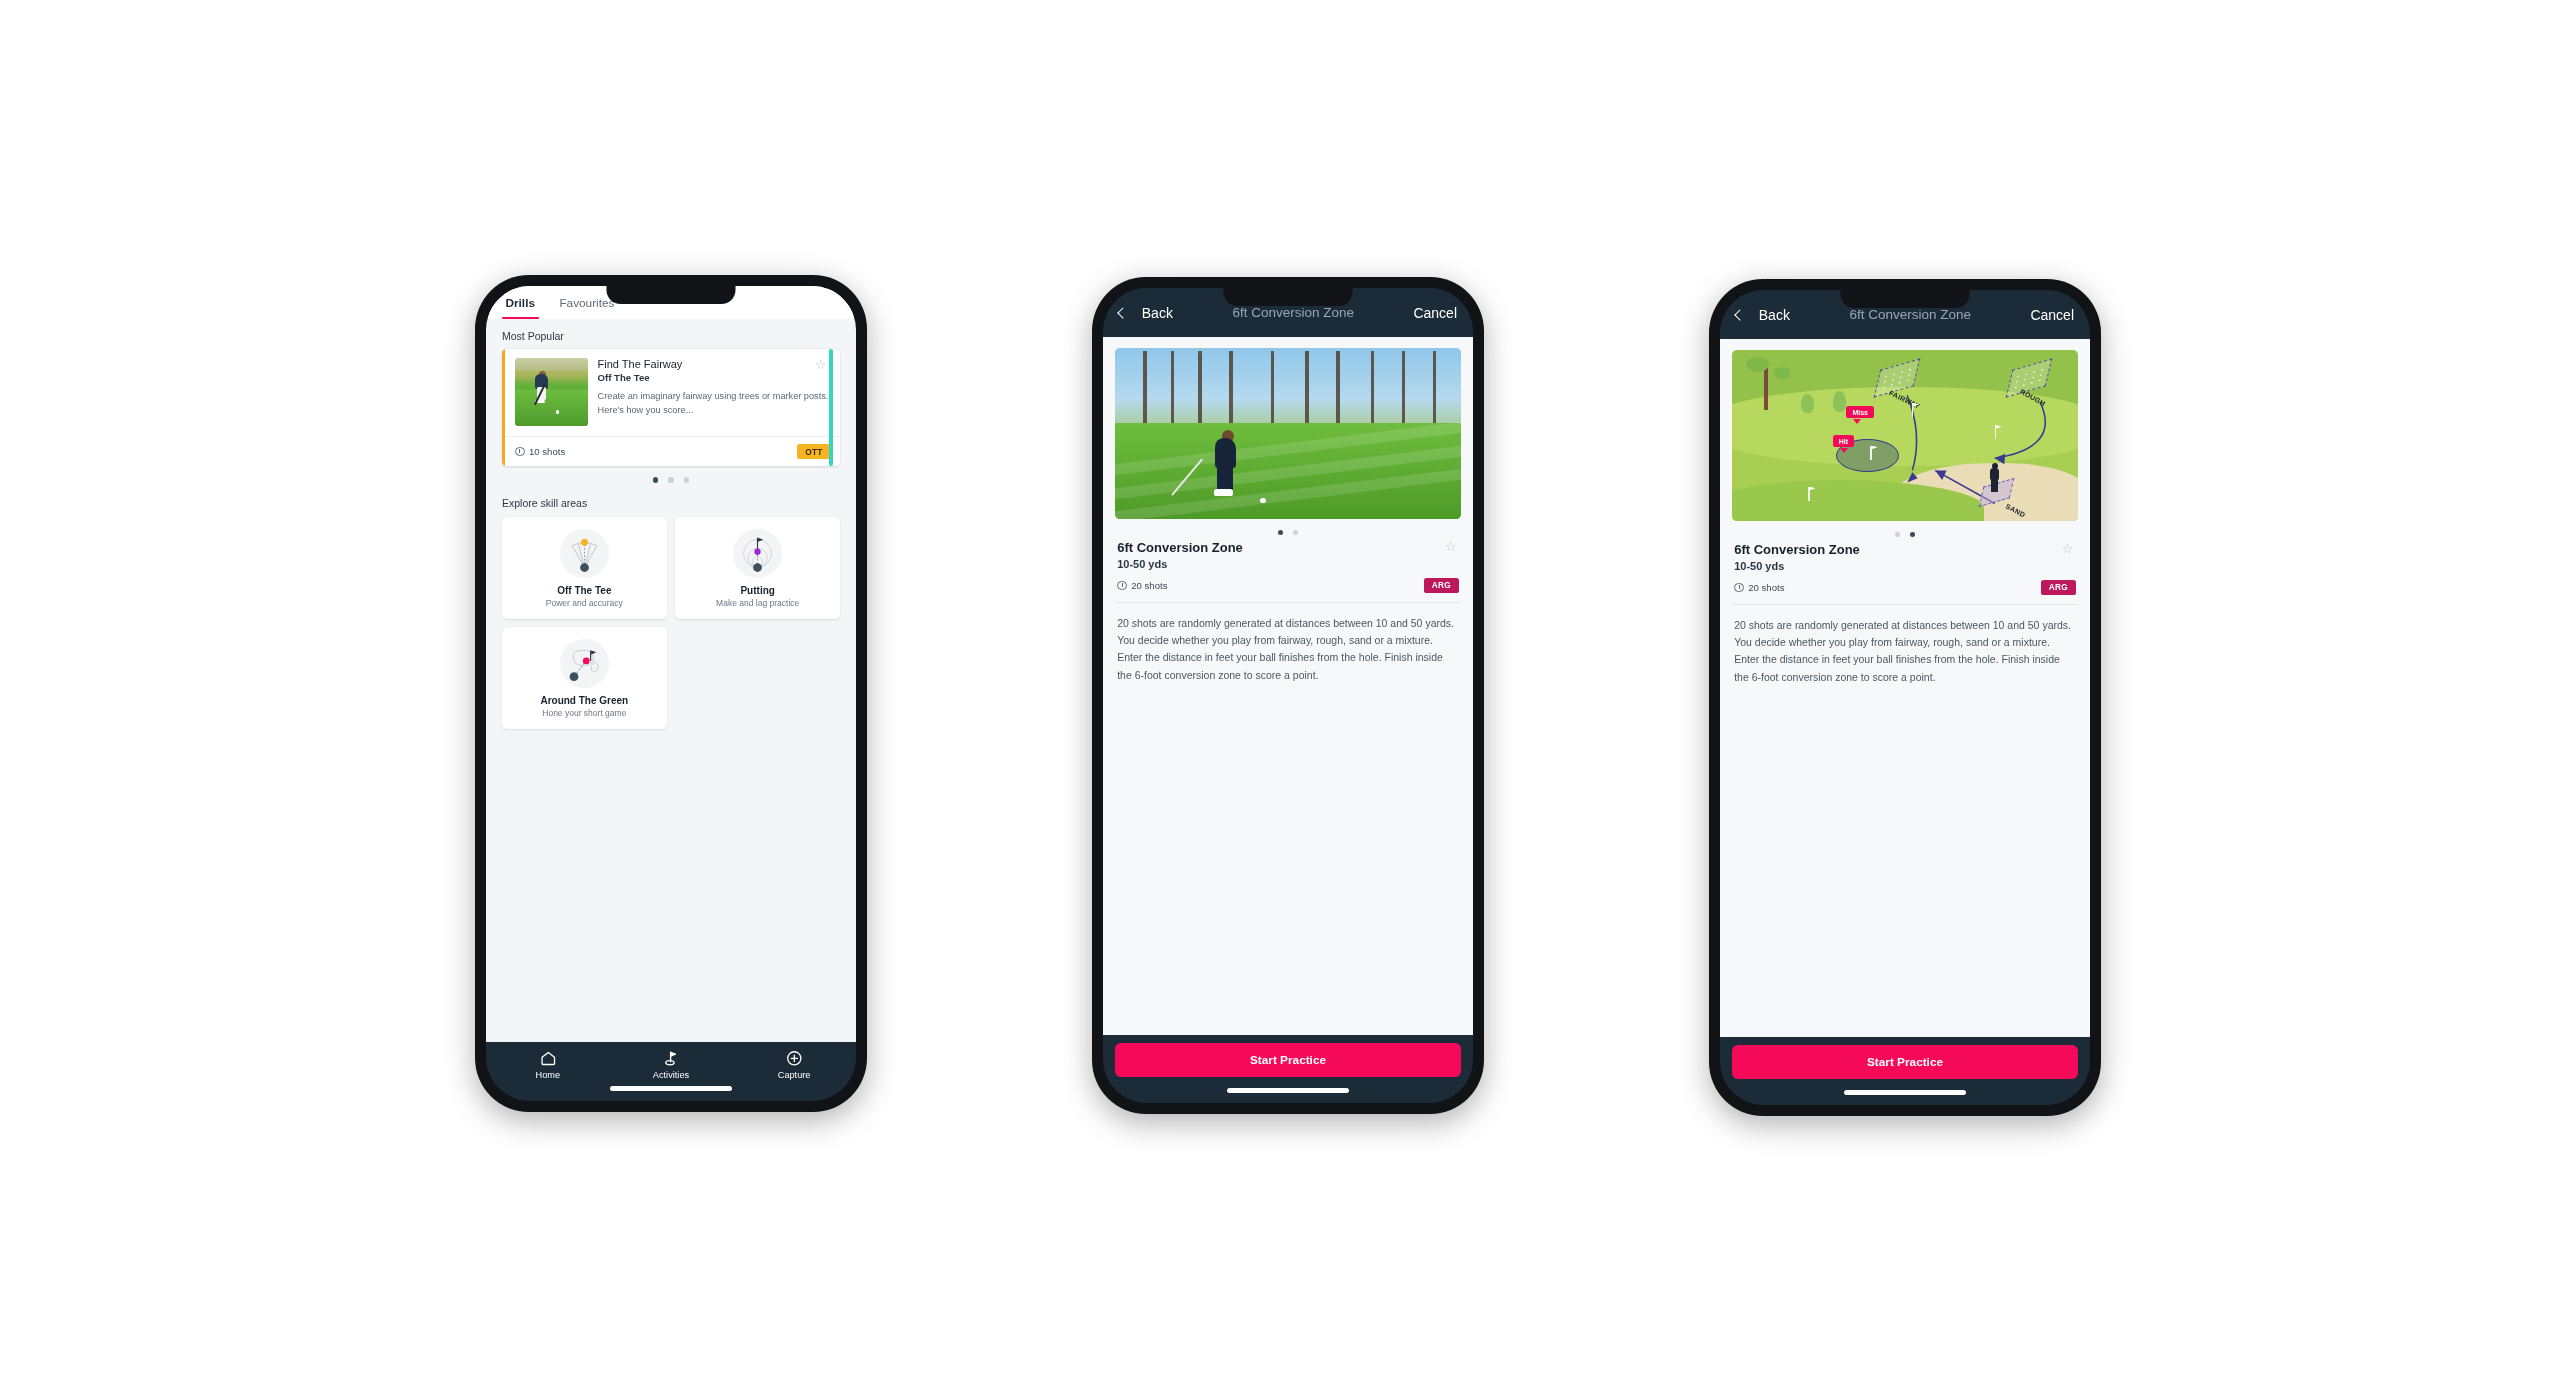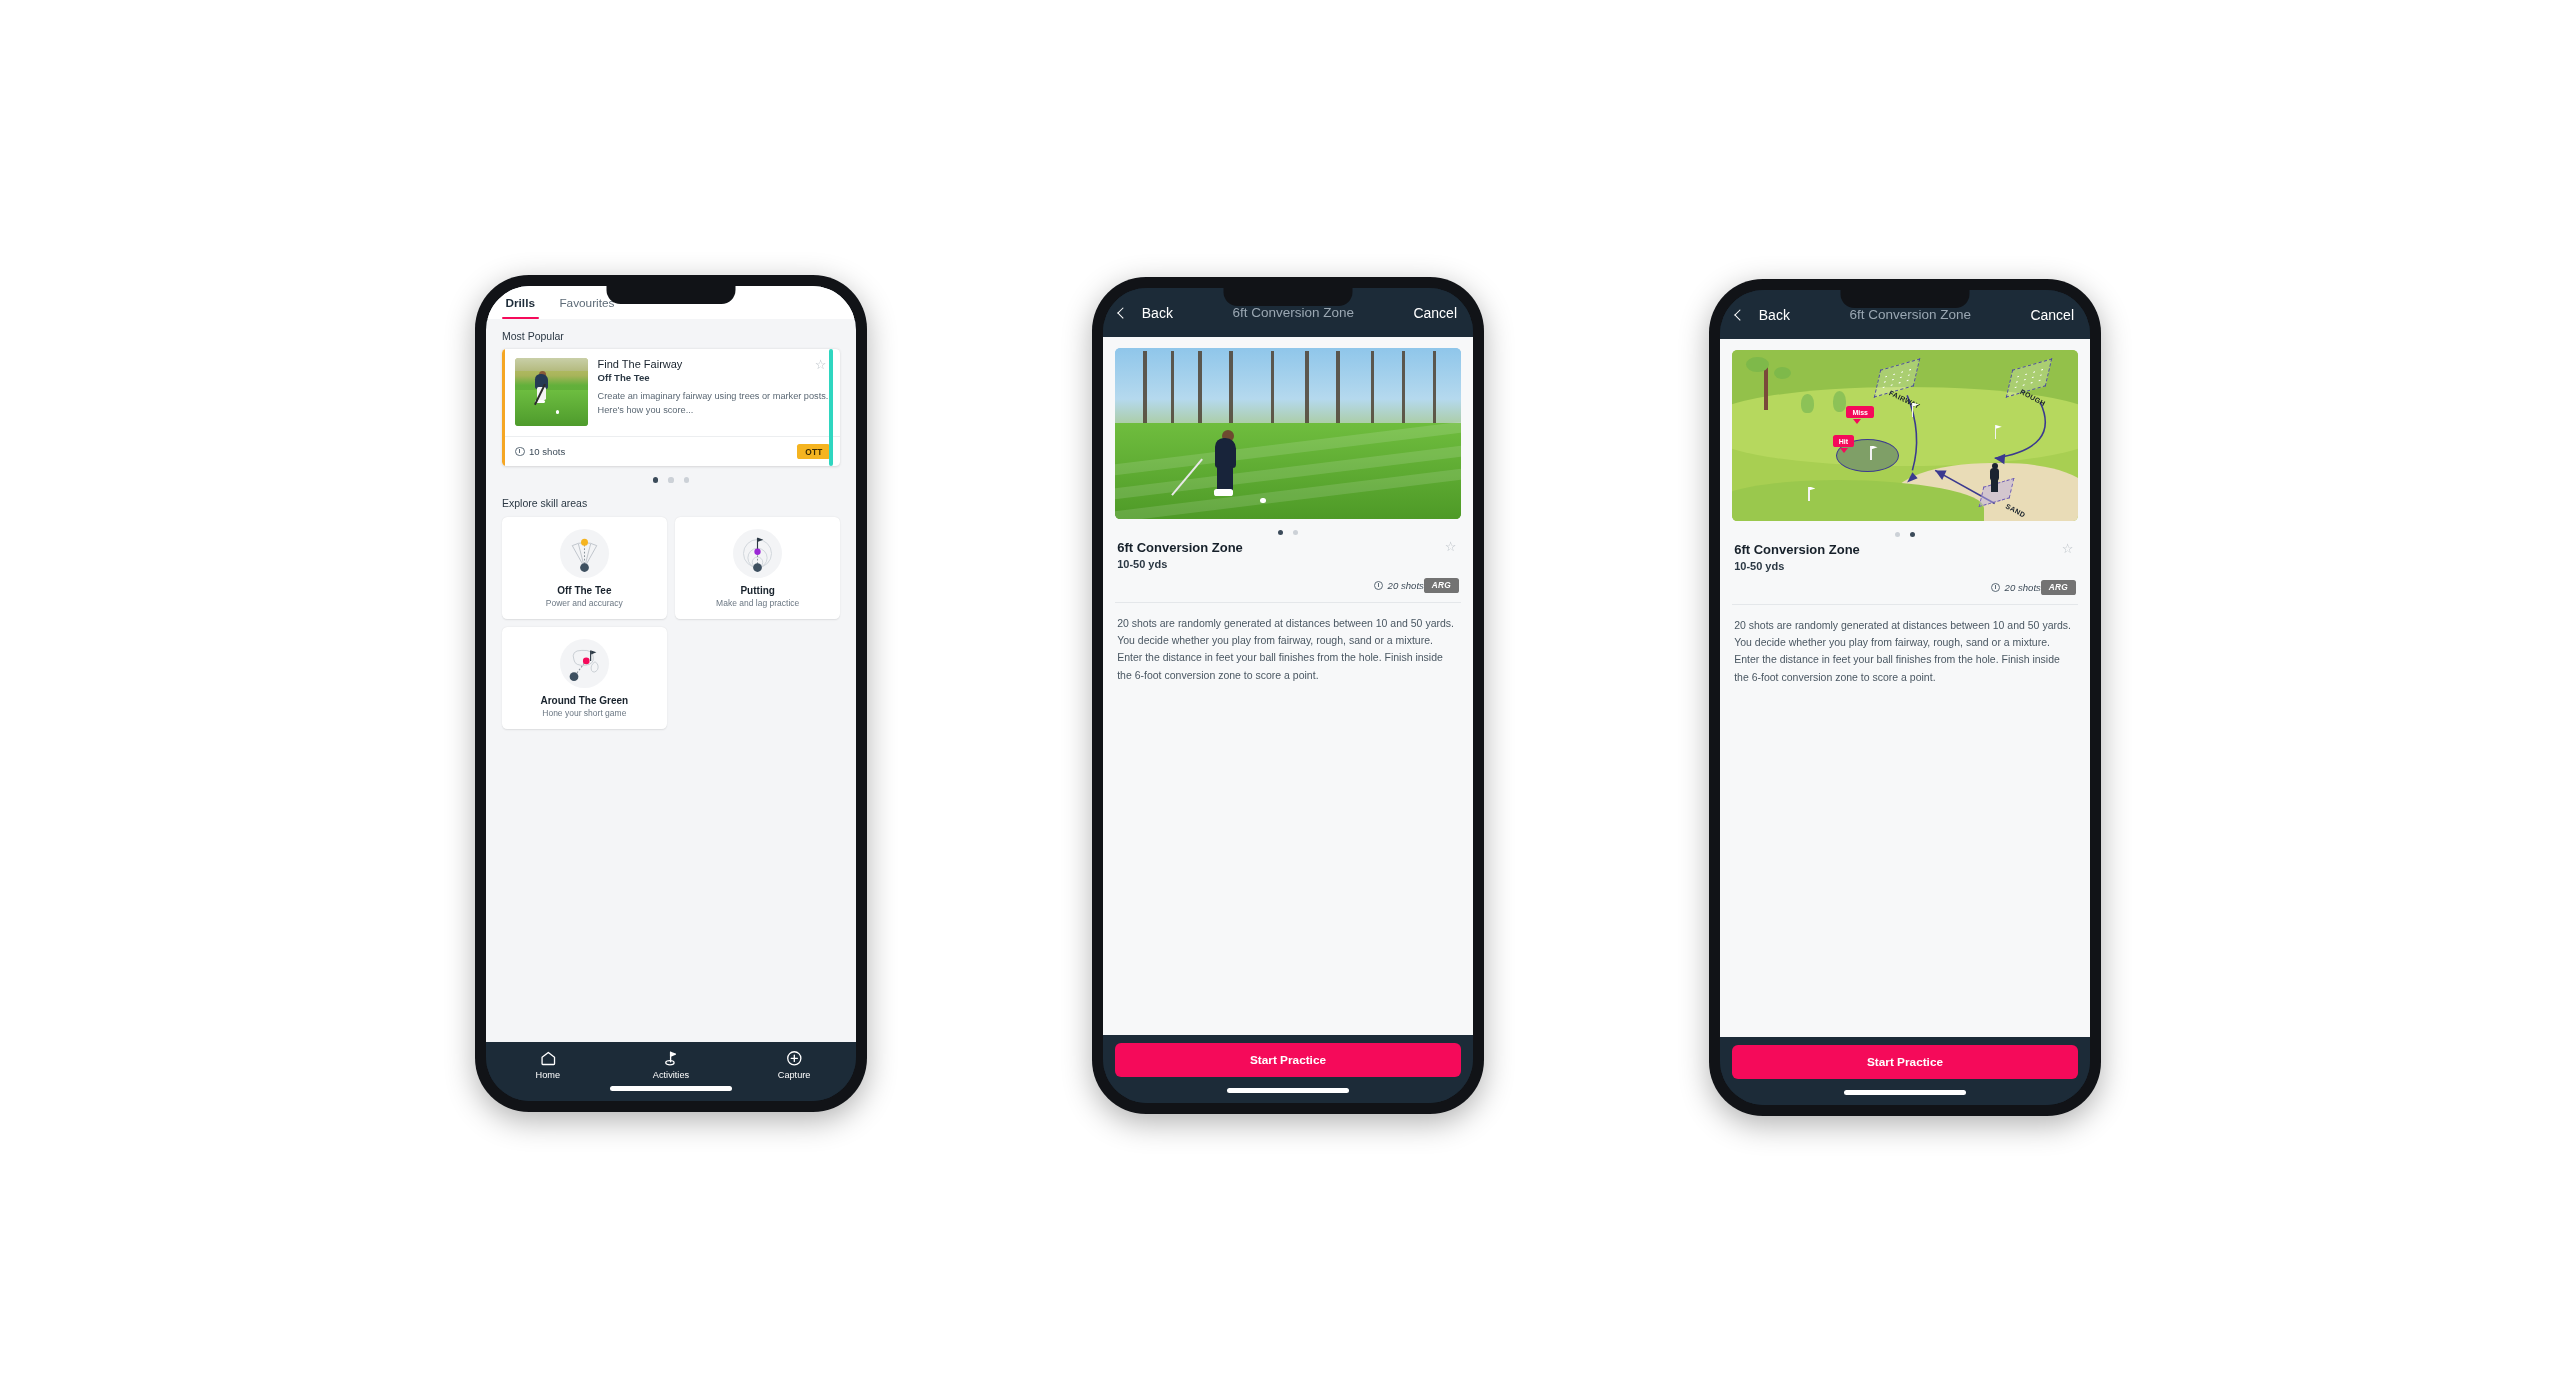--- a/index.html
+++ b/index.html
@@ -132,21 +132,21 @@
   .card-foot {
     border-top: 0.9px solid #eceef0;
     display: flex; align-items: center; justify-content: space-between;
     padding: 7px 9.6px 7px 13px;
   }
   .shots { display: flex; align-items: center; gap: 4.4px; font-size: 9.6px; color: #3e4c59; }
   .clock { width: 9.6px; height: 9.6px; border: 1.2px solid #5d6b77; border-radius: 50%; position: relative; }
   .clock::after { content: ""; position: absolute; left: 3.5px; top: 1.7px; width: 1px; height: 3.5px; background: #5d6b77; }
   .badge { font-size: 8.3px; font-weight: 700; color: #fff; padding: 2.6px 7.8px; border-radius: 2.6px; letter-spacing: 0.3px; }
   .badge.ott { background: #f5b420; color: #3a2a00; }
-  .badge.arg { background: #737373; }
+  .badge.arg { background: #be185d; }
 
   .dots { display: flex; justify-content: center; gap: 10.5px; padding: 11.3px 0 3.5px; }
   .dot { width: 5.2px; height: 5.2px; border-radius: 50%; background: #ccd1d7; }
   .dot.on { background: #3b4b5a; }
 
   
   .grid { display: grid; grid-template-columns: 1fr 1fr; gap: 8.7px; padding: 1.7px 15.7px 0; }
   .skill { background: #fff; border-radius: 5.2px; box-shadow: 0 0.9px 1.7px rgba(0,0,0,.10); padding: 11.3px 7px 10.5px; text-align: center; }
   .skill-ico { width: 49px; height: 49px; margin: 0 auto 7px; background: #f3f4f6; border-radius: 50%; position: relative; }
   .skill-name { font-size: 10px; font-weight: 700; color: #18222c; }
@@ -202,21 +202,21 @@
   .pill { position: absolute; background: #f50a5a; color: #fff; font-size: 7px; font-weight: 700; padding: 2.6px 6.1px; border-radius: 2.6px; }
   .pill::after { content: ""; position: absolute; left: 7px; bottom: -5.2px; border-left: 4.4px solid transparent; border-right: 4.4px solid transparent; border-top: 5.2px solid #f50a5a; }
   .golfer3 { position: absolute; width: 14px; height: 30px; }
   .golfer3 .t3 { position: absolute; top: 5.2px; left: 2.6px; width: 8.7px; height: 13px; background: #1b2430; border-radius: 3.5px; }
   .golfer3 .h3 { position: absolute; top: 0px; left: 4.4px; width: 6.1px; height: 6.1px; background: #1b2430; border-radius: 50%; }
   .golfer3 .l3 { position: absolute; top: 17.4px; left: 3.5px; width: 7px; height: 12.2px; background: #1b2430; }
 
   .detail-head { display: flex; align-items: flex-start; padding: 1.7px 1.7px 0; }
   .detail-title { font-size: 13px; font-weight: 700; color: #16202a; }
   .detail-sub { font-size: 11px; font-weight: 600; color: #2b3844; margin-top: 2.6px; }
-  .detail-meta { display: flex; align-items: center; justify-content: flex-end; padding: 7.8px 1.7px 8.7px; font-style: italic; }
+  .detail-meta { display: flex; align-items: center; justify-content: space-between; padding: 7.8px 1.7px 8.7px; }
   .divider { height: 0.9px; background: #e4e7ea; }
   .detail-desc { font-size: 10.5px; line-height: 1.65; color: #4a5762; padding: 12.2px 1.7px 0; }
   .detail-pad { flex: 1; }
 
   .cta-wrap { flex: 0 0 68px; background: #1c2b38; display: flex; align-items: flex-start; justify-content: center; padding: 8.7px 12.2px 0; }
   .cta { width: 100%; background: #f50a5a; color: #fff; font-size: 11.8px; font-weight: 600; text-align: center; padding: 9.6px 0; border-radius: 6px; }
 </style>
 </head>
 <body>
 

